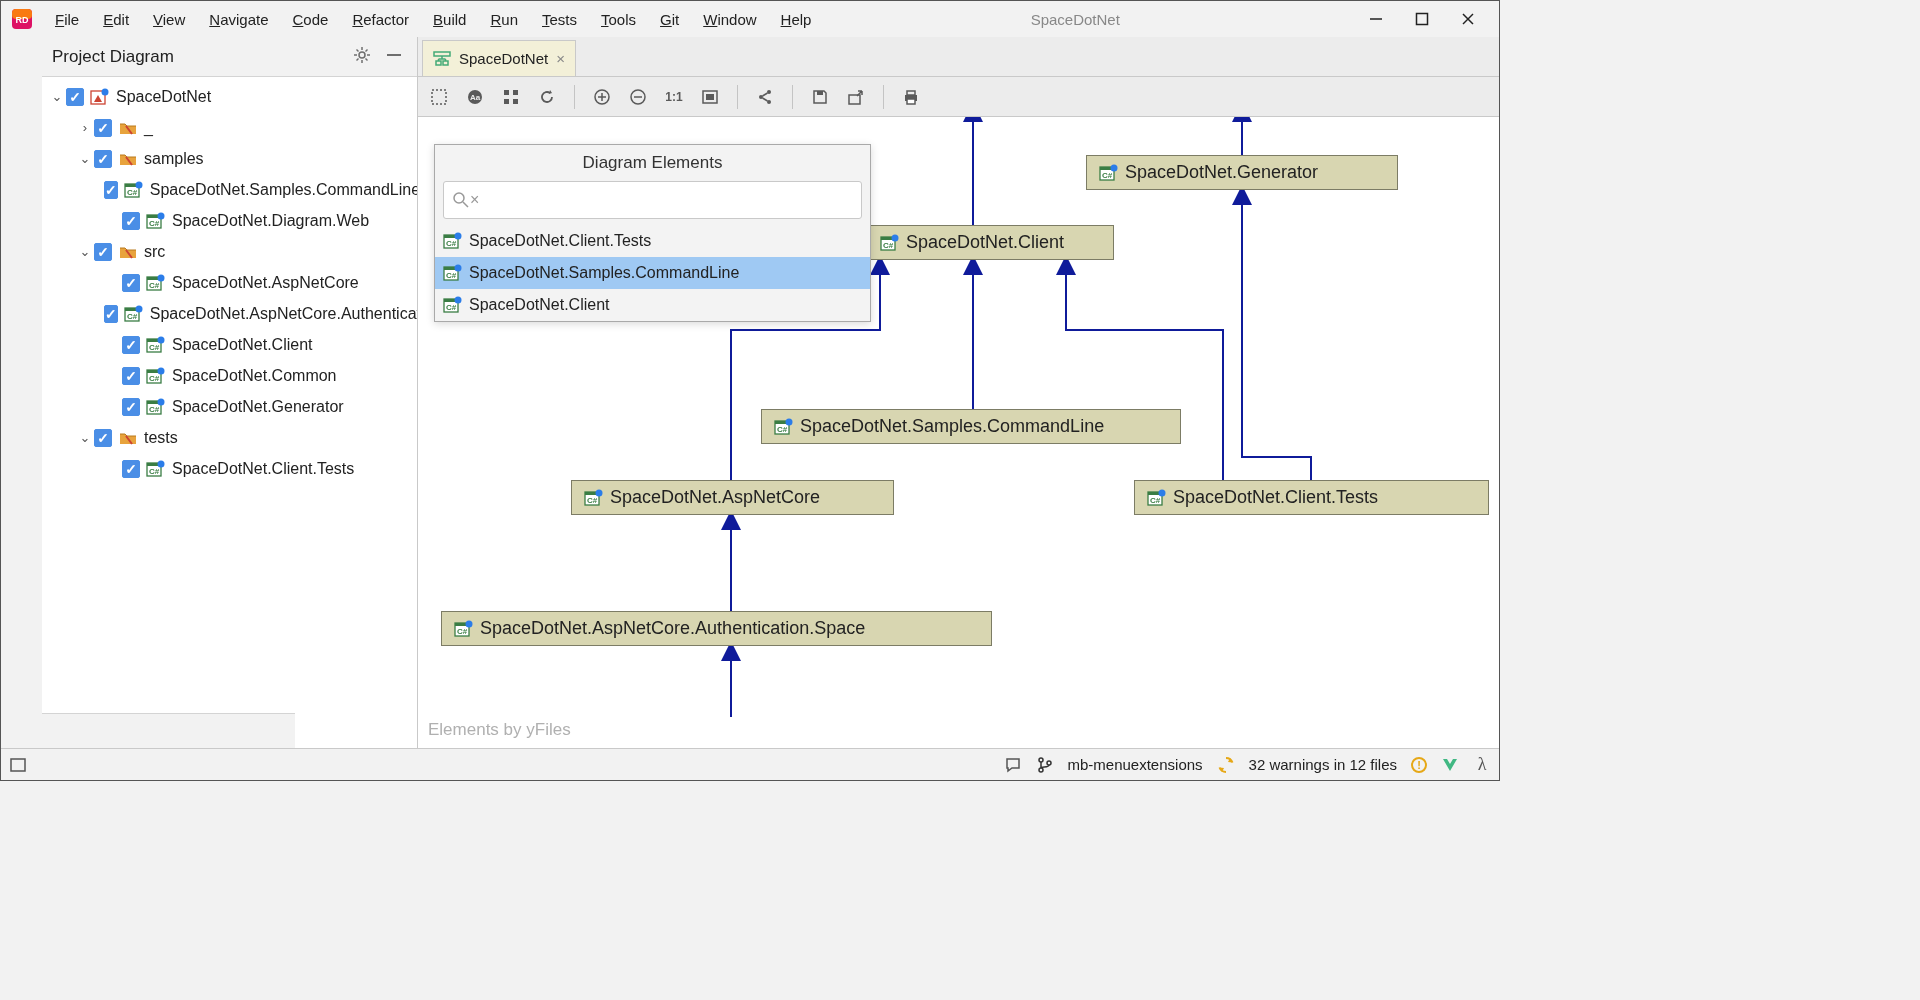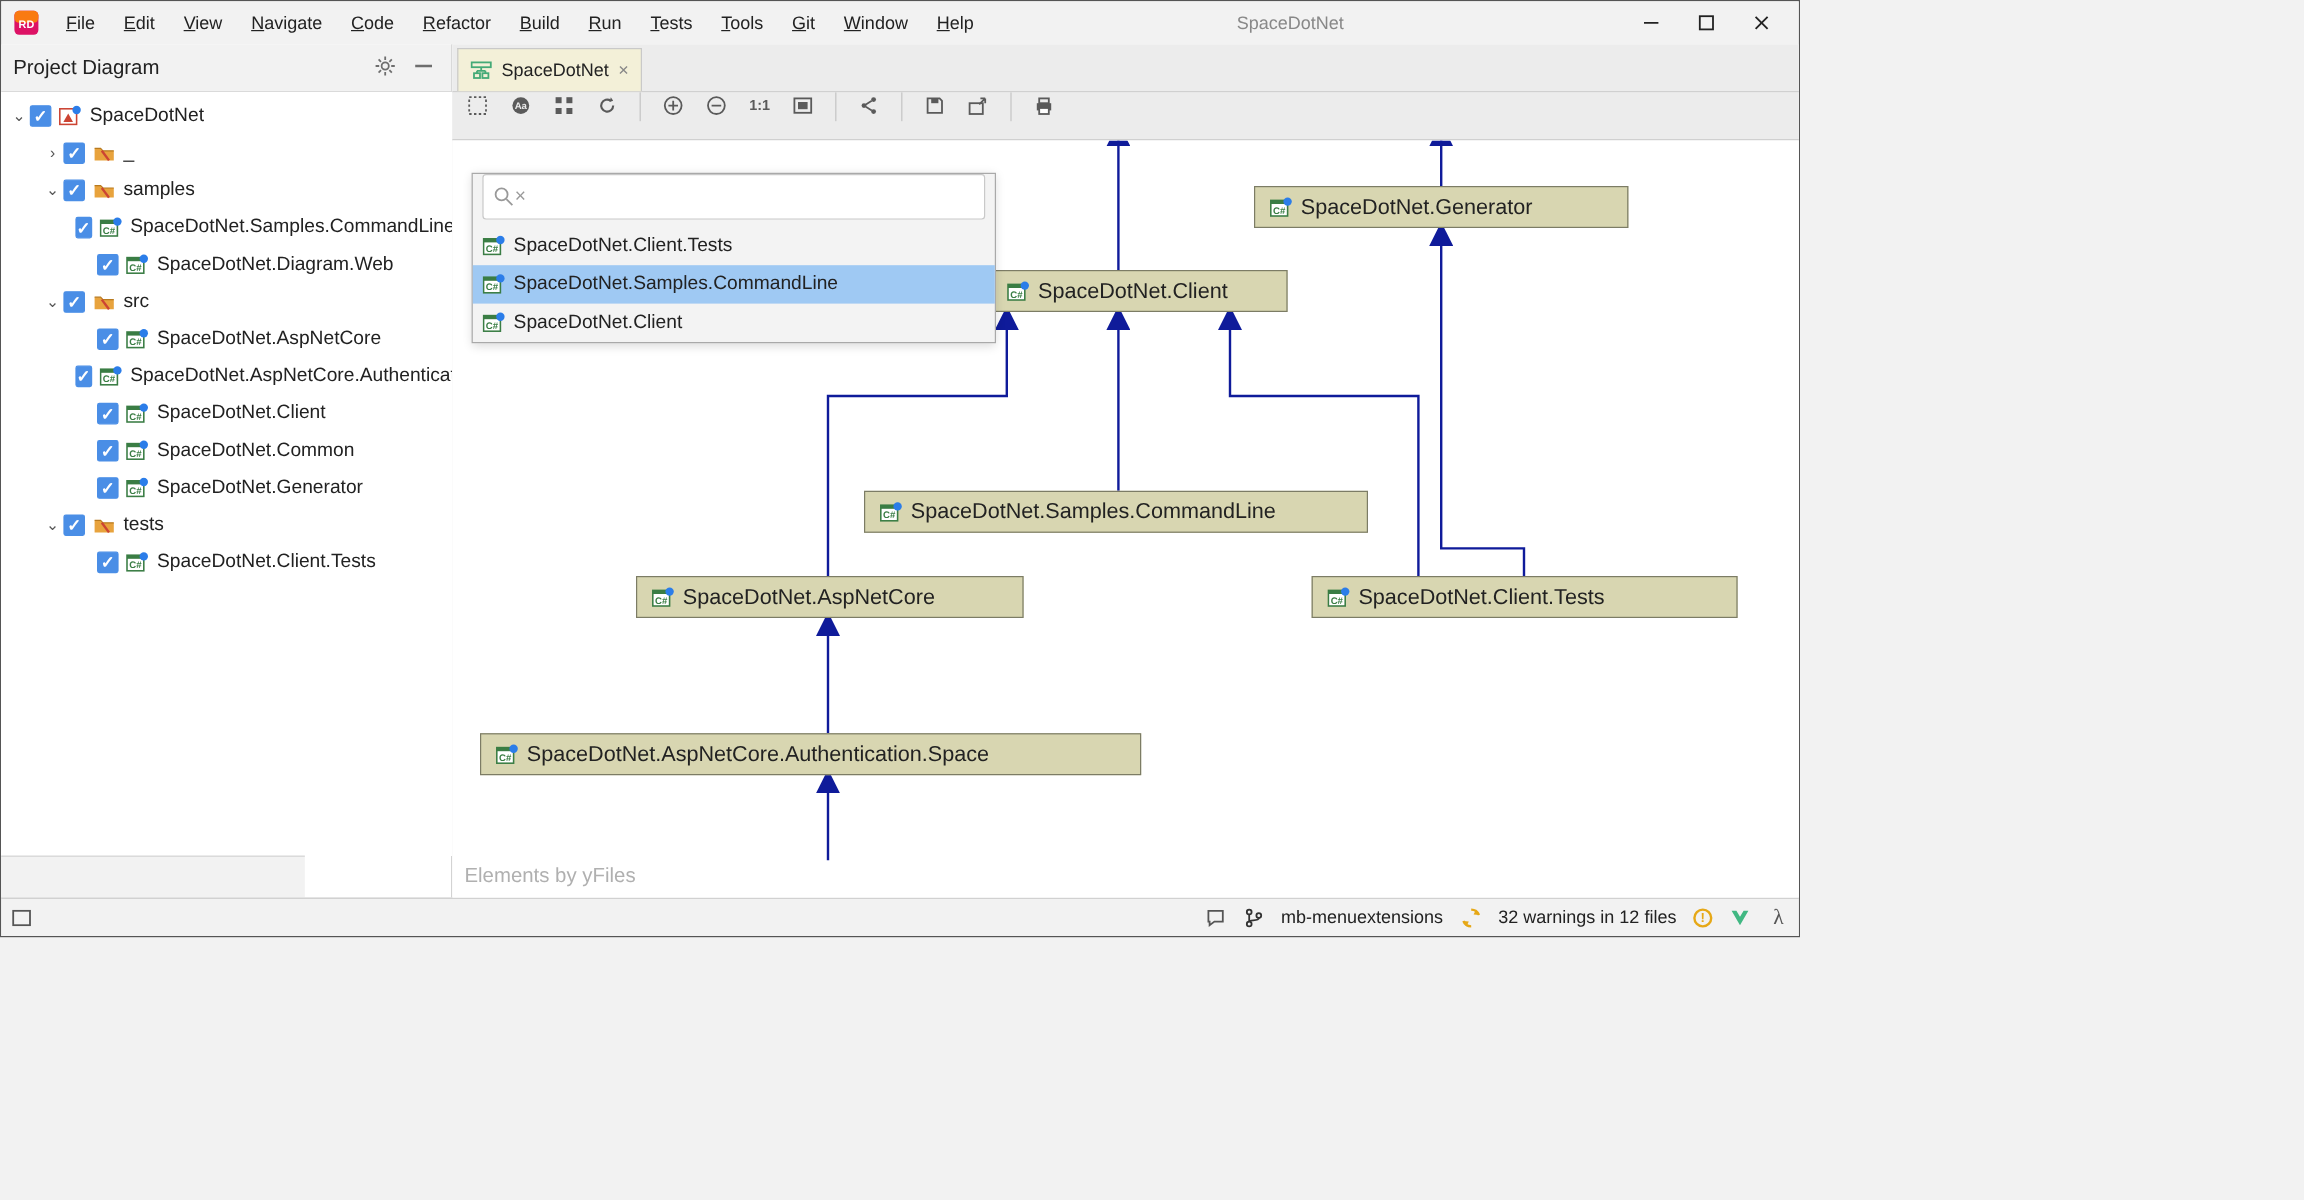--- a/index.html
+++ b/index.html
@@ -9,21 +9,21 @@
   .menubar { height:36px; background:#f2f2f2; display:flex; align-items:center; padding:0 6px; gap:0; }
   .app-icon { width:22px; height:22px; margin:0 10px 0 4px; display:flex;align-items:center;justify-content:center; }
   .menu-item { padding:4px 12px; cursor:default; }
   .menu-item u { text-decoration:underline; }
   .menu-spacer { flex:1; }
   .project-name { color:#888; padding:0 14px; }
   .win-controls { display:flex; gap:28px; padding:0 16px 0 40px; align-items:center; }
   .win-btn { width:18px; height:18px; display:flex; align-items:center; justify-content:center; }
 
   
-  .main { flex:1; display:flex; min-height:0; }
+  .main { flex:1; display:flex; min-height:0;padding-left:41px; }
 
   
   .left-panel { width:376px; background:#fff; display:flex; flex-direction:column; border-right:1px solid #c9c9c9; }
   .panel-header { height:40px; background:#f2f2f2; display:flex; align-items:center; padding:0 10px; border-bottom:1px solid #d4d4d4; }
   .panel-title { font-size:17px; }
   .panel-header .spacer { flex:1; }
   .panel-header .iconbtn { width:22px; height:22px; margin-left:10px; color:#6e6e6e; }
 
   .tree { flex:1; overflow:auto; padding-top:4px; background:#fff; }
   .tree-row { height:31px; display:flex; align-items:center; white-space:nowrap; }
@@ -34,21 +34,21 @@
   .left-bottom { height:35px; background:#f2f2f2; border-top:1px solid #d4d4d4; width:253px; }
 
   
   .right-area { flex:1; display:flex; flex-direction:column; background:#fff; min-width:0; }
   .tab-strip { height:40px; background:#ececec; display:flex; align-items:flex-end; border-bottom:1px solid #c9c9c9; padding-left:4px; }
   .tab { height:36px; display:flex; align-items:center; padding:0 10px; background:#f3f0d8; border:1px solid #c9c9c9; border-bottom:none; gap:8px; }
   .tab-icon { width:18px; height:18px; }
   .tab-label { font-size:15px; }
   .tab-close { color:#888; font-size:15px; }
 
-  .toolbar { height:40px; background:#ececec; display:flex; padding:0 10px; gap:14px; border-bottom:1px solid #c9c9c9; }
+  .toolbar { height:40px; background:#ececec; display:flex; align-items:center; padding:0 10px; gap:14px; border-bottom:1px solid #c9c9c9; }
   .toolbar .sep { width:1px; height:24px; background:#c4c4c4; margin:0 2px; }
   .tb-btn { width:22px; height:22px; color:#5a5a5a; display:flex;align-items:center;justify-content:center; font-size:14px; }
 
   .diagram { flex:1; position:relative; background:#fff; overflow:hidden; }
   .dnode { position:absolute; background:#d8d6b1; border:1px solid #7c7c65; padding:6px 12px; display:flex; align-items:center; gap:6px; font-family:"Consolas","Courier New",monospace; font-size:18px; }
   .dnode .cs-icon { width:20px; height:18px; }
   .dedge { position:absolute; pointer-events:none; }
   .dedge line, .dedge polyline { stroke:#0f1b9a; stroke-width:2; fill:none; }
   .dedge .arrow { fill:#0f1b9a; }
   .powered { position:absolute; left:10px; bottom:8px; color:#b0b0b0; font-size:17px; }
@@ -506,20 +506,21 @@
                 <rect x="1" y="3" width="14" height="3" fill="#3a7d44"></rect>
                 <text x="8" y="14" text-anchor="middle" fill="#3a7d44" font-size="8" font-weight="bold">C#</text>
                 <circle cx="15" cy="4" r="3.5" fill="#2b7de9"></circle>
               </svg>
             </span>
             <span>SpaceDotNet.AspNetCore.Authentication.Space</span>
           </div>
         </div>
 
       <div class="popup">
+        <div class="popup-title">Diagram Elements</div>
         <div class="popup-search">
           <svg width="18" height="18">
               <circle cx="7" cy="7" r="5" fill="none" stroke="#999" stroke-width="1.5"></circle>
               <line x1="11" y1="11" x2="16" y2="16" stroke="#999" stroke-width="1.5"></line>
             </svg>
           <span class="clear">×</span>
         </div>
         <div class="popup-list" id="popup-list">
             <div class="popup-item">
               <span>

